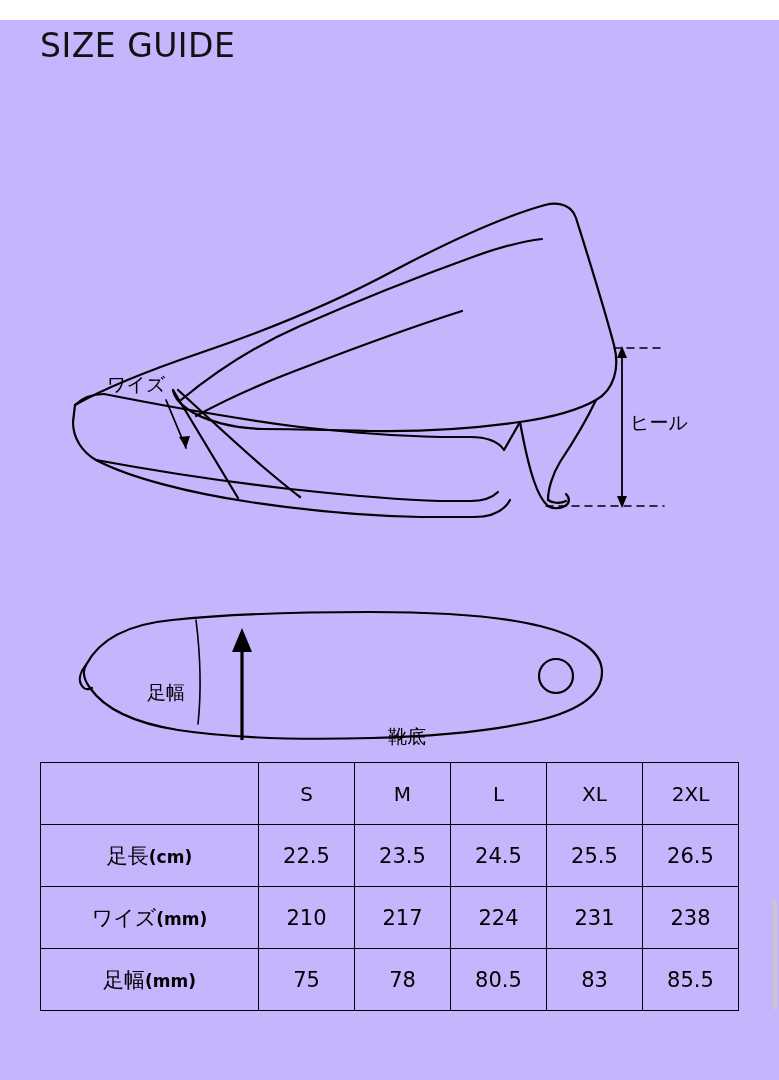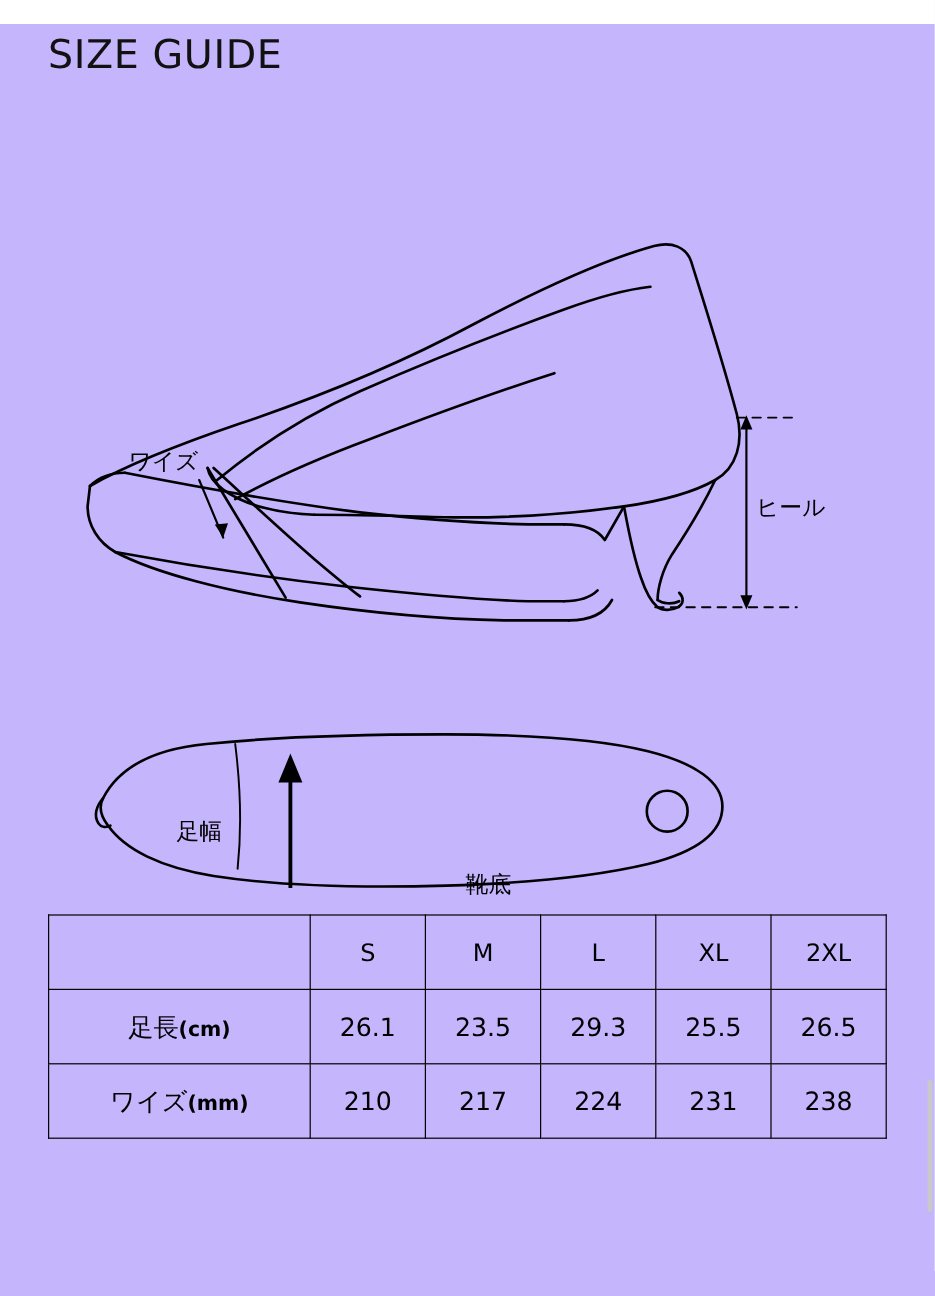--- a/index.html
+++ b/index.html
@@ -196,34 +196,42 @@
         <th class="corner"></th>
         <th class="col-head">S</th>
         <th class="col-head">M</th>
         <th class="col-head">L</th>
         <th class="col-head">XL</th>
         <th class="col-head">2XL</th>
       </tr>
 
       <tr>
         <td class="row-head"><span>足長</span><span class="unit">(cm)</span></td>
-        <td class="cell-val">26.1</td>
+        <td class="cell-val">22.5</td>
         <td class="cell-val">23.5</td>
-        <td class="cell-val">29.3</td>
+        <td class="cell-val">24.5</td>
         <td class="cell-val">25.5</td>
         <td class="cell-val">26.5</td>
       </tr>
 
       <tr>
         <td class="row-head"><span>ワイズ</span><span class="unit">(mm)</span></td>
         <td class="cell-val">210</td>
         <td class="cell-val">217</td>
         <td class="cell-val">224</td>
         <td class="cell-val">231</td>
         <td class="cell-val">238</td>
       </tr>
 
 
+      <tr>
+        <td class="row-head"><span>足幅</span><span class="unit">(mm)</span></td>
+        <td class="cell-val">75</td>
+        <td class="cell-val">78</td>
+        <td class="cell-val">80.5</td>
+        <td class="cell-val">83</td>
+        <td class="cell-val">85.5</td>
+      </tr>
     </tbody>
   </table>
 
   <div class="scroll-hint"></div>
 </div>
 
 </body></html>

